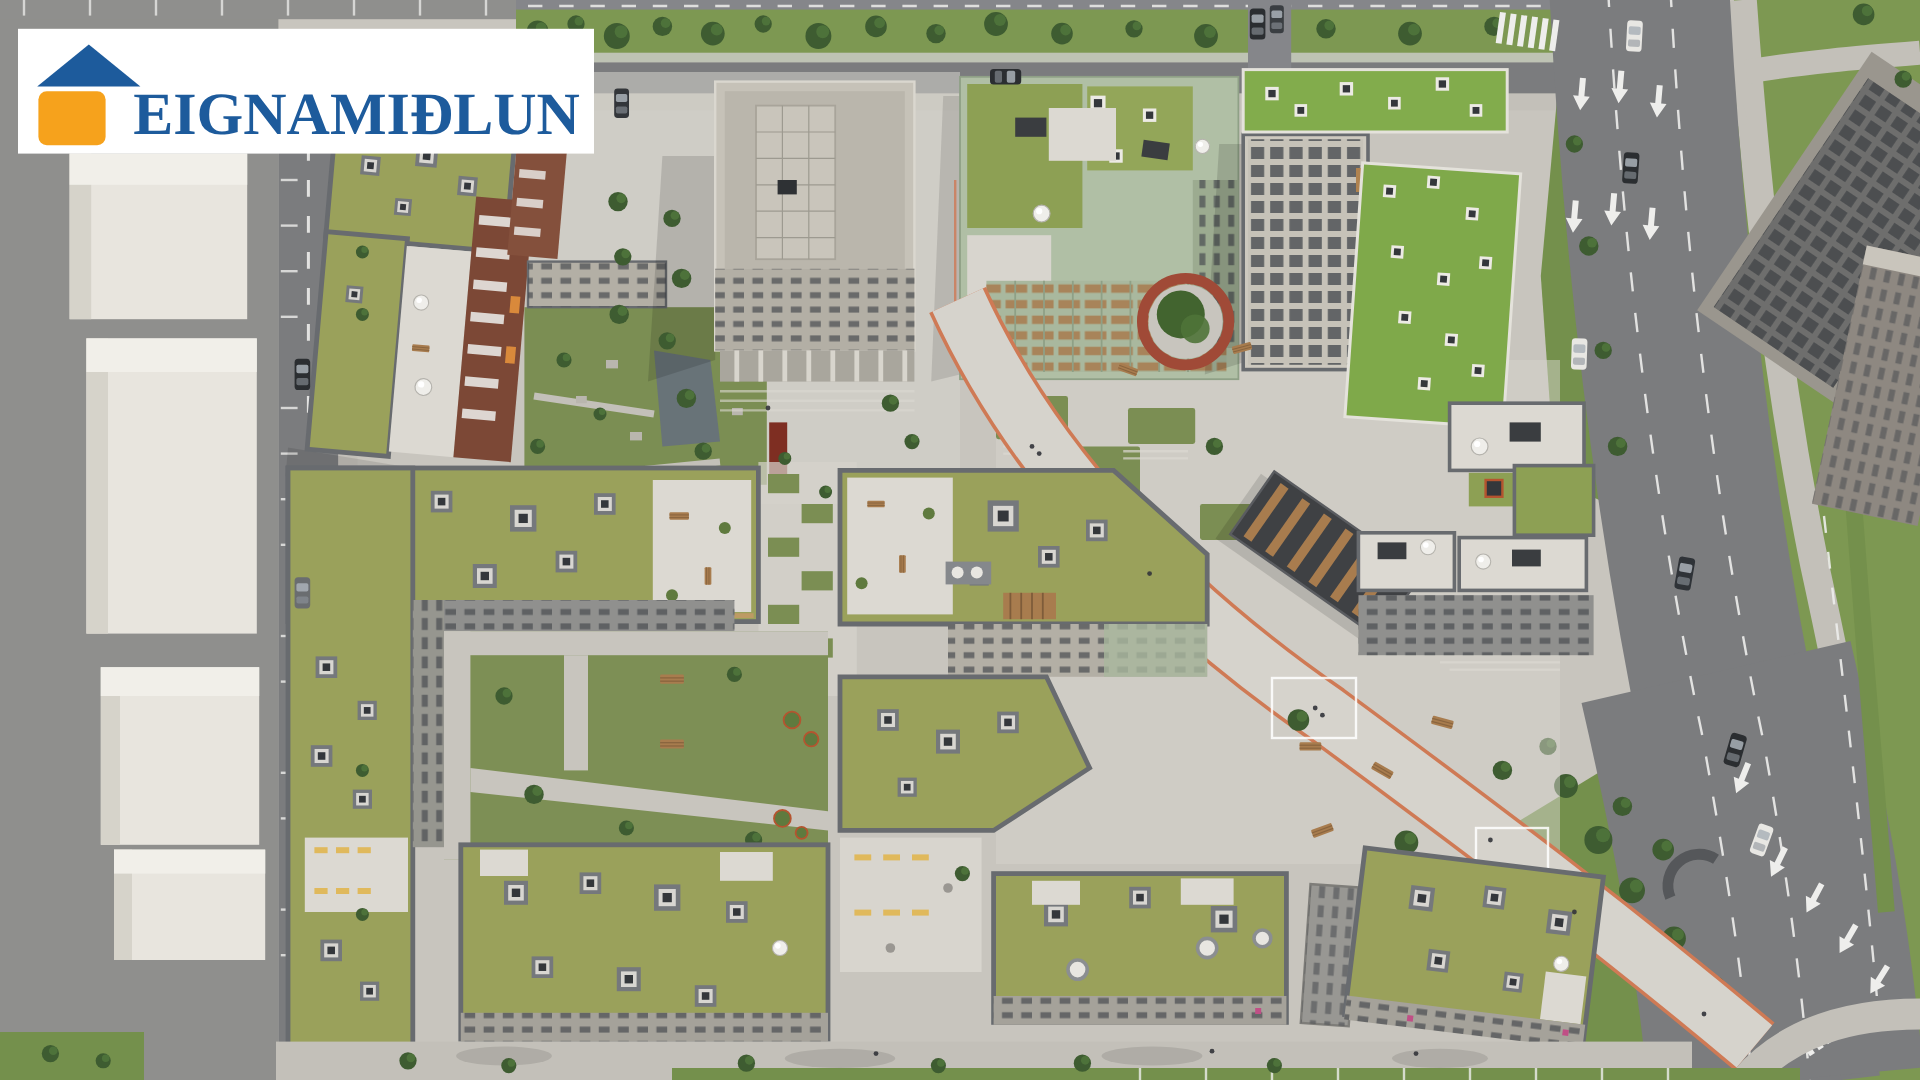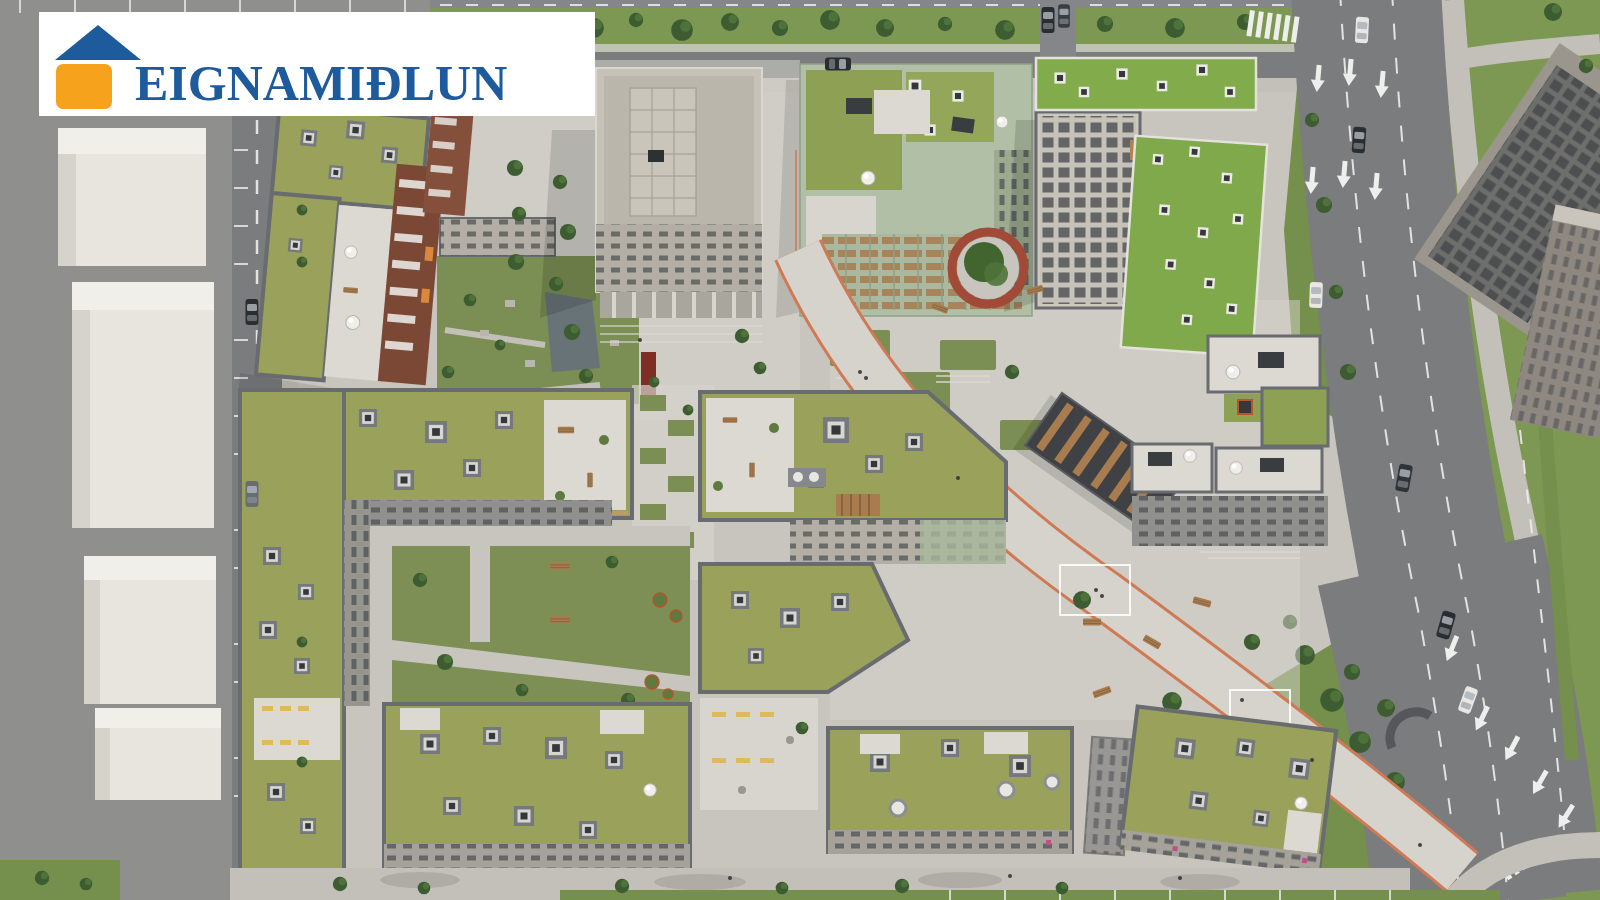--- a/index.html
+++ b/index.html
@@ -1,20 +1,20 @@
 <!DOCTYPE html>
 <html style="--bannerWhite: #ffffff; --logoBlue: #1d5b9c; --logoOrange: #f6a21c; --pavement: #c8c5be; --pavementLight: #d6d3cc; --sidewalk: #c3c0b9; --asphalt: #7b7c7e; --asphaltLight: #85868a; --lotGray: #8f8f8d; --marking: #eeeeec; --grass: #74904c; --grassVerge: #7d9852; --courtyardGrass: #7d8f55; --stepGrass: #7b8e53; --tree: #3e5c31; --treeLight: #537a3d; --oliveRoof: #9aa15b; --oliveRough: #8da054; --brightRoof: #82ac4c; --parapet: #686b6f; --skyFrame: #d8d6d1; --skyDark: #34373b; --terrace: #dcd9d2; --facadeLight: #b3afa5; --facadeGray: #90908e; --windowDark: #4a4d52; --officeBody: #c6c2b8; --officeRoof: #bab6ac; --sage: #b0bfa5; --sageDark: #9cab90; --brick: #7c4836; --brickLight: #84503c; --wood: #a87c4e; --woodLight: #c59a66; --salmon: #cf7a55; --planterRed: #a04a37; --monumentRed: #7e2e22; --water: #66707c; --paleBox: #e8e5de; --paleBoxTop: #f1efe9; --paleBoxSide: #d6d3ca; --darkGlass: #3f4144; --darkWall: #9a968e; --beigeTower: #8e8881; --shed: #3a3d40; --carDark: #2b2e31; --benchYellow: #e0b95c; --magenta: #c04f86;"><head>
 <meta charset="utf-8">
 <style>
   html,body{margin:0;padding:0;background:#222;}
   .stage{position:relative;width:1600px;height:900px;overflow:hidden;
          font-family:"Liberation Sans",sans-serif;background:var(--pavement);}
   .stage svg{position:absolute;inset:0;display:block;}
-  .logo-banner{position:absolute;left:15px;top:12px;width:556px;height:104px;
-               background:var(--bannerWhite);z-index:10;margin-left:24px;}
+  .logo-banner{position:absolute;left:15px;top:24px;width:480px;height:104px;
+               background:var(--bannerWhite);z-index:10;}
   .logo-house{position:absolute;left:14px;top:12px;width:90px;height:84px;}
   .logo-roof{position:absolute;left:2px;top:1px;width:0;height:0;
              border-left:43px solid transparent;border-right:43px solid transparent;
              border-bottom:35px solid var(--logoBlue);}
   .logo-body{position:absolute;left:3px;top:40px;width:56px;height:45px;
              border-radius:7px;background:var(--logoOrange);}
   .logo-text{position:absolute;left:96px;top:46px;font-family:"Liberation Serif",serif;
              font-weight:bold;font-size:50px;line-height:1;color:var(--logoBlue);
              letter-spacing:0px;white-space:nowrap;}
 </style>

